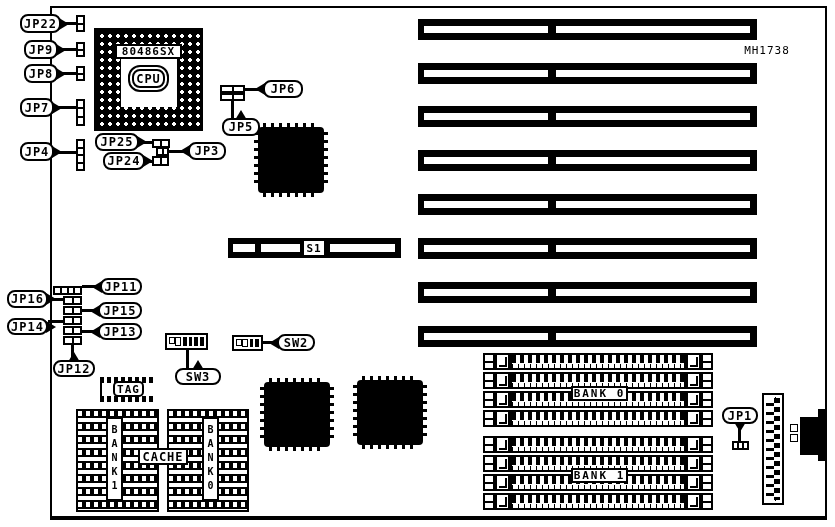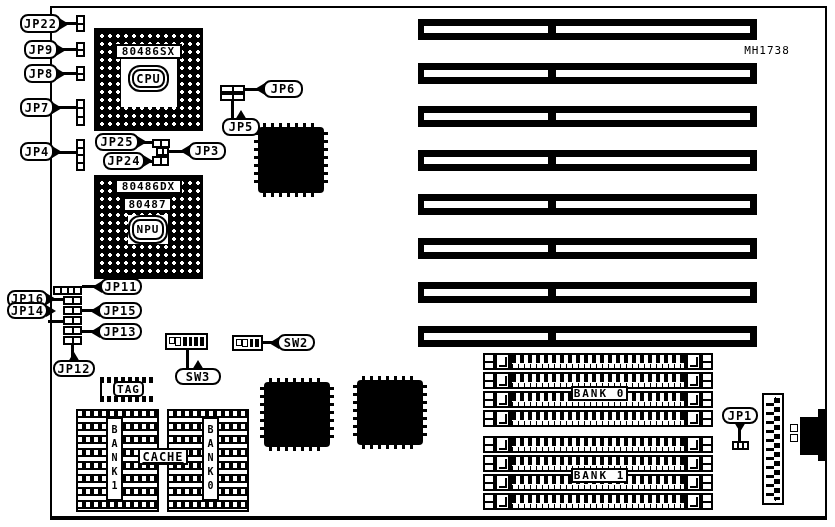--- a/index.html
+++ b/index.html
@@ -124,35 +124,34 @@
     <div class="sw" style="left:6px;top:7px;width:124px;height:7px;"></div>
     <div class="sw" style="left:138px;top:7px;width:194px;height:7px;"></div>
   </div>
   <div class="abs slot" style="left:418px;top:326px;width:339px;height:21px;">
     <div class="sw" style="left:6px;top:7px;width:124px;height:7px;"></div>
     <div class="sw" style="left:138px;top:7px;width:194px;height:7px;"></div>
   </div>
 
   <div class="abs txt" style="left:706px;top:44px;width:54px;height:13px;font-size:11px;letter-spacing:1px;">MH1738</div>
 
+  <div class="abs sbar" style="left:228px;top:238px;width:173px;height:20px;">
+    <div class="sw" style="left:5px;top:6px;width:22px;height:8px;"></div>
+    <div class="sw" style="left:33px;top:6px;width:39px;height:8px;"></div>
+    <div class="sw" style="left:102px;top:6px;width:65px;height:8px;"></div>
+    <div class="lab abs" style="left:74px;top:1px;width:24px;height:18px;">S1</div>
+  </div>
 
   <div class="abs pga" style="left:94px;top:28px;width:109px;height:103px;">
     <div class="dots"></div>
     <div class="ctr" style="left:27px;top:22px;width:56px;height:57px;"></div>
     <div class="lab abs" style="left:21px;top:3px;width:67px;height:15px;font-size:11px;margin-top:13px;">80486SX</div>
     <div class="lab dbl abs" style="left:38px;top:41px;width:33px;height:19px;font-size:12px;">CPU</div>
   </div>
 
-  <div class="abs pga" style="left:94px;top:175px;width:109px;height:104px;">
-    <div class="dots"></div>
-    <div class="ctr" style="left:34px;top:40px;width:40px;height:29px;"></div>
-    <div class="lab abs" style="left:21px;top:4px;width:67px;height:15px;font-size:11px;">80486DX</div>
-    <div class="lab abs" style="left:29px;top:22px;width:49px;height:15px;font-size:11px;">80487</div>
-    <div class="lab dbl abs" style="left:38px;top:44px;width:32px;height:21px;font-size:11px;">NPU</div>
-  </div>
 
   <div class="abs qfp" style="left:258px;top:127px;width:66px;height:66px;"></div>
   <div class="abs qfp" style="left:264px;top:382px;width:66px;height:65px;"></div>
   <div class="abs qfp" style="left:357px;top:380px;width:66px;height:65px;"></div>
 
   <div class="abs jmp v" style="left:76px;top:15px;width:9px;height:17px;">
     <div class="pin"></div>
       <div class="pin"></div>
   </div>
   <div class="abs jmp v" style="left:76px;top:42px;width:9px;height:15px;">
@@ -263,35 +262,35 @@
   <div class="abs callout c-r" style="left:20px;top:98px;width:34px;height:19px;">JP7</div>
   <div class="abs callout c-r" style="left:20px;top:142px;width:34px;height:19px;">JP4</div>
   <div class="abs callout c-r" style="left:95px;top:133px;width:44px;height:18px;">JP25</div>
   <div class="abs callout c-r" style="left:103px;top:152px;width:42px;height:18px;">JP24</div>
   <div class="abs callout c-l" style="left:188px;top:142px;width:38px;height:18px;">JP3</div>
   <div class="abs callout c-l" style="left:263px;top:80px;width:40px;height:18px;">JP6</div>
   <div class="abs callout c-u" style="left:222px;top:118px;width:38px;height:18px;">JP5</div>
   <div class="abs callout c-l" style="left:100px;top:278px;width:42px;height:17px;">JP11</div>
   <div class="abs callout c-r" style="left:7px;top:290px;width:41px;height:18px;">JP16</div>
   <div class="abs callout c-l" style="left:98px;top:302px;width:44px;height:17px;">JP15</div>
-  <div class="abs callout c-r" style="left:7px;top:302px;width:41px;height:17px;">JP14</div>
+  <div class="abs callout c-r" style="left:7px;top:318px;width:41px;height:17px;">JP14</div>
   <div class="abs callout c-l" style="left:98px;top:323px;width:44px;height:17px;">JP13</div>
   <div class="abs callout c-u" style="left:53px;top:360px;width:42px;height:17px;">JP12</div>
   <div class="abs callout c-u" style="left:175px;top:368px;width:46px;height:17px;">SW3</div>
   <div class="abs callout c-l" style="left:277px;top:334px;width:38px;height:17px;">SW2</div>
   <div class="abs callout c-d" style="left:722px;top:407px;width:36px;height:17px;">JP1</div>
 
   <div class="abs tagchip" style="left:100px;top:377px;width:55px;height:25px;"></div>
   <div class="lab rnd abs" style="left:113px;top:381px;width:31px;height:16px;font-size:11px;">TAG</div>
 
   <div class="abs cgrp" style="left:76px;top:409px;width:83px;height:103px;"></div>
   <div class="abs cgrp" style="left:167px;top:409px;width:82px;height:103px;"></div>
   <div class="abs vlab" style="left:106px;top:417px;width:17px;height:84px;">BANK1</div>
   <div class="abs vlab" style="left:202px;top:417px;width:17px;height:84px;">BANK0</div>
-  <div class="lab abs" style="left:138px;top:448px;width:50px;height:17px;font-size:12px;text-decoration:underline;">CACHE</div>
+  <div class="lab abs" style="left:138px;top:448px;width:50px;height:17px;font-size:12px;">CACHE</div>
 
   <div class="abs simm" style="left:483px;top:353px;width:230px;">
     <div class="se"></div>
       <div class="sl"></div>
       <div class="sc"></div>
       <div class="sl"></div>
       <div class="se"></div>
   </div>
   <div class="abs simm" style="left:483px;top:372px;width:230px;">
     <div class="se"></div>

